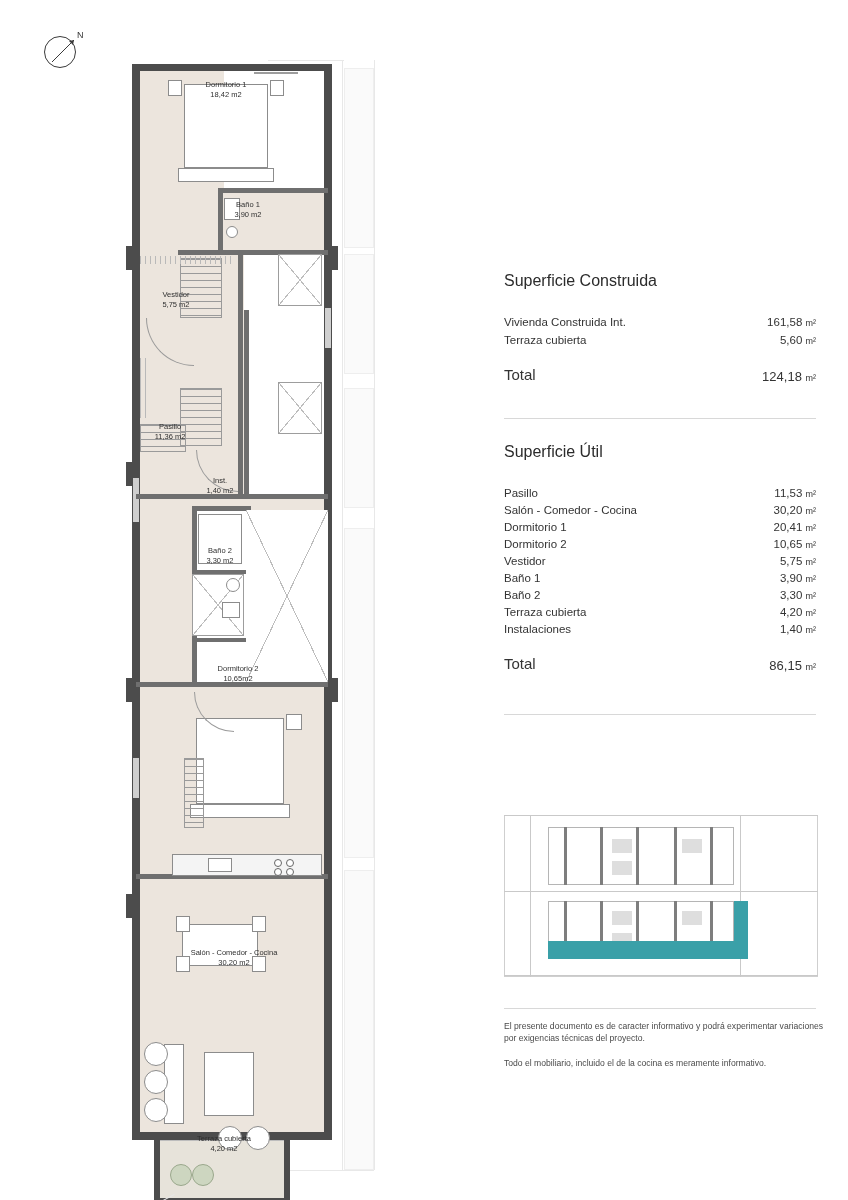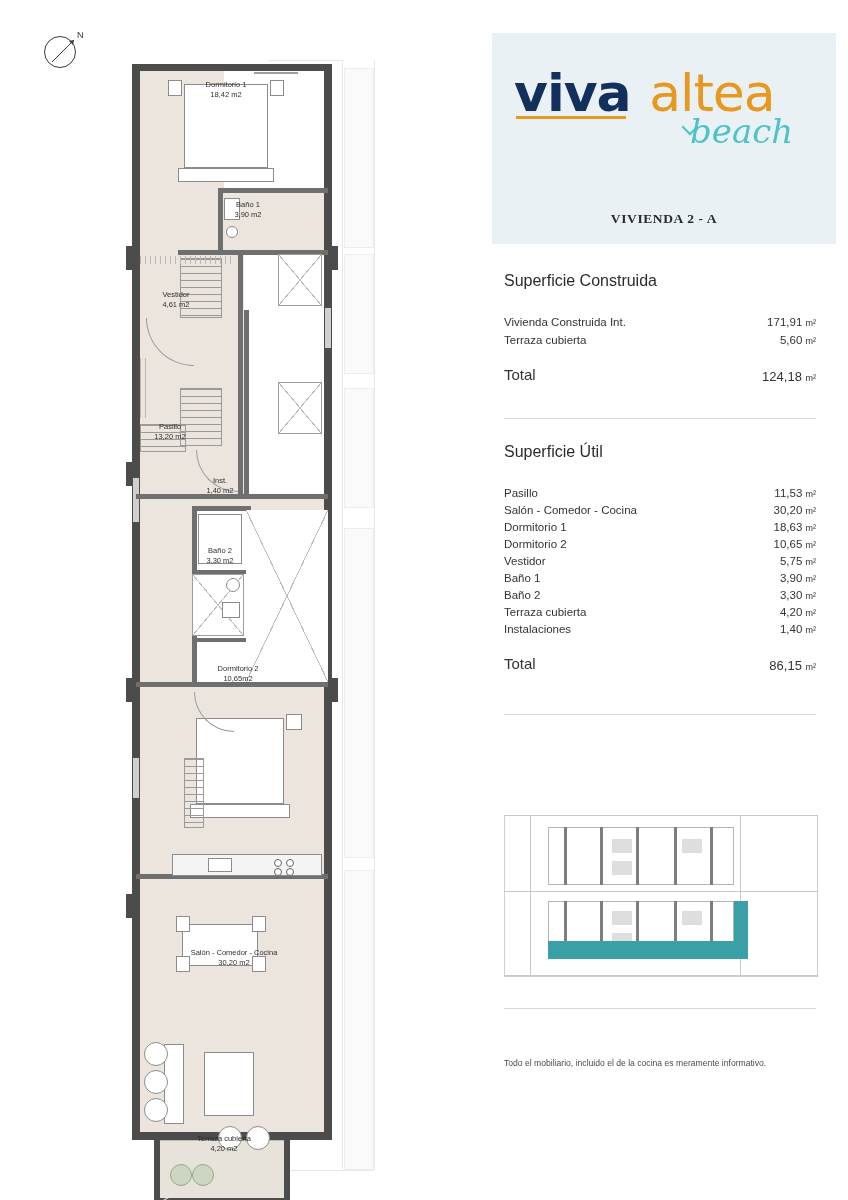--- a/index.html
+++ b/index.html
@@ -287,25 +287,25 @@
     <div class="label" style="left:58px; top:22px; width:100px;">
       <span class="nm">Dormitorio 1</span>
       <span class="ar">18,42 m2</span>
     </div>
     <div class="label" style="left:96px; top:142px; width:68px;">
       <span class="nm">Baño 1</span>
       <span class="ar">3,90 m2</span>
     </div>
     <div class="label" style="left:18px; top:232px; width:80px;">
       <span class="nm">Vestidor</span>
-      <span class="ar">4,61 m2</span>
+      <span class="ar">5,75 m2</span>
     </div>
     <div class="label" style="left:14px; top:364px; width:76px;">
       <span class="nm">Pasillo</span>
-      <span class="ar">13,20 m2</span>
+      <span class="ar">11,36 m2</span>
     </div>
     <div class="label" style="left:76px; top:418px; width:52px;">
       <span class="nm">Inst.</span>
       <span class="ar">1,40 m2</span>
     </div>
     <div class="label" style="left:74px; top:488px; width:56px;">
       <span class="nm">Baño 2</span>
       <span class="ar">3,30 m2</span>
     </div>
     <div class="label" style="left:70px; top:606px; width:100px;">
@@ -318,38 +318,26 @@
     </div>
     <div class="label" style="left:46px; top:1076px; width:120px;">
       <span class="nm">Terraza cubierta</span>
       <span class="ar">4,20 m2</span>
     </div>
   </div>
 </div>
 
 <div id="panel">
 
-  <div id="logo-box">
-    <div class="logo-wrap">
-      <span class="logo-viva">
-        <span>viva</span><span class="ul"></span>
-      </span>
-      <span class="logo-altea">altea</span>
-    </div>
-    <div class="logo-beach">
-      <span class="tick"></span><span>beach</span>
-    </div>
-    <div id="viv-title">VIVIENDA 2 - A</div>
-  </div>
 
   <div class="sect-title" style="left:12px; top:272px;">Superficie Construida</div>
 
   <div class="row" style="left:12px; top:316px;">
     <span class="k">Vivienda Construida Int.</span>
-    <span class="v"><span>171,91</span> <span class="u">m²</span></span>
+    <span class="v"><span>161,58</span> <span class="u">m²</span></span>
   </div>
   <div class="row" style="left:12px; top:334px;">
     <span class="k">Terraza cubierta</span>
     <span class="v"><span>5,60</span> <span class="u">m²</span></span>
   </div>
   <div class="row total" style="left:12px; top:366px;">
     <span class="k">Total</span>
     <span class="v" style="top:3px;"><span>124,18</span> <span class="u">m²</span></span>
   </div>
 
@@ -360,21 +348,21 @@
   <div class="row" style="left:12px; top:487px;">
     <span class="k">Pasillo</span>
     <span class="v"><span>11,53</span> <span class="u">m²</span></span>
   </div>
   <div class="row" style="left:12px; top:504px;">
     <span class="k">Salón - Comedor - Cocina</span>
     <span class="v"><span>30,20</span> <span class="u">m²</span></span>
   </div>
   <div class="row" style="left:12px; top:521px;">
     <span class="k">Dormitorio 1</span>
-    <span class="v"><span>18,63</span> <span class="u">m²</span></span>
+    <span class="v"><span>20,41</span> <span class="u">m²</span></span>
   </div>
   <div class="row" style="left:12px; top:538px;">
     <span class="k">Dormitorio 2</span>
     <span class="v"><span>10,65</span> <span class="u">m²</span></span>
   </div>
   <div class="row" style="left:12px; top:555px;">
     <span class="k">Vestidor</span>
     <span class="v"><span>5,75</span> <span class="u">m²</span></span>
   </div>
   <div class="row" style="left:12px; top:572px;">
@@ -428,14 +416,15 @@
     <div class="mlight" style="left:108px; top:106px; width:20px; height:14px;"></div>
     <div class="mlight" style="left:108px; top:128px; width:20px; height:14px;"></div>
     <div class="mlight" style="left:178px; top:106px; width:20px; height:14px;"></div>
 
     <div class="mhigh" style="left:44px; top:136px; width:186px; height:18px;"></div>
     <div class="mhigh" style="left:230px; top:96px; width:14px; height:58px;"></div>
   </div>
 
   <div class="hr" style="top:1008px;"></div>
 
+  <div class="legal" style="top:1020px;">El presente documento es de caracter informativo y podrá experimentar variaciones por exigencias técnicas del proyecto.</div>
   <div class="legal" style="top:1057px;">Todo el mobiliario, incluido el de la cocina es meramente informativo.</div>
 </div>
 
 </body></html>

